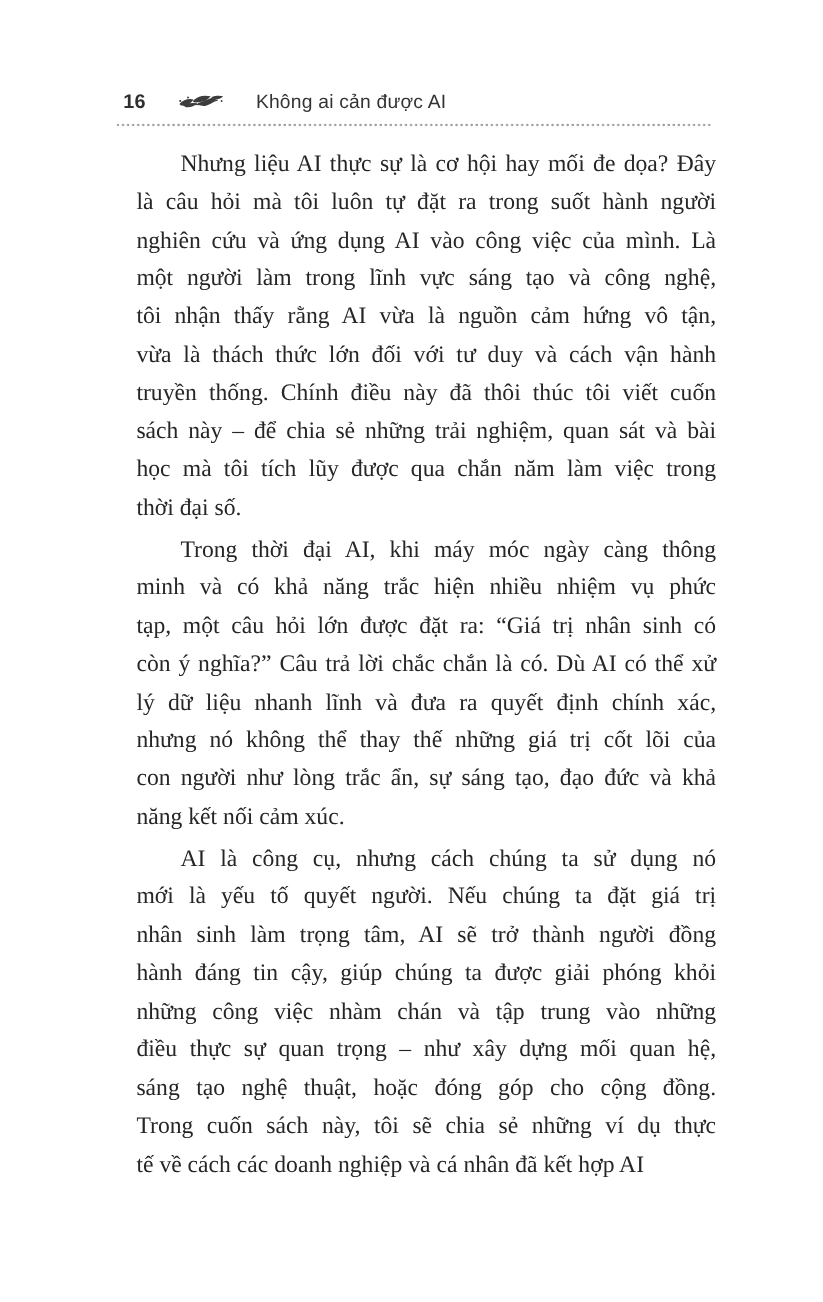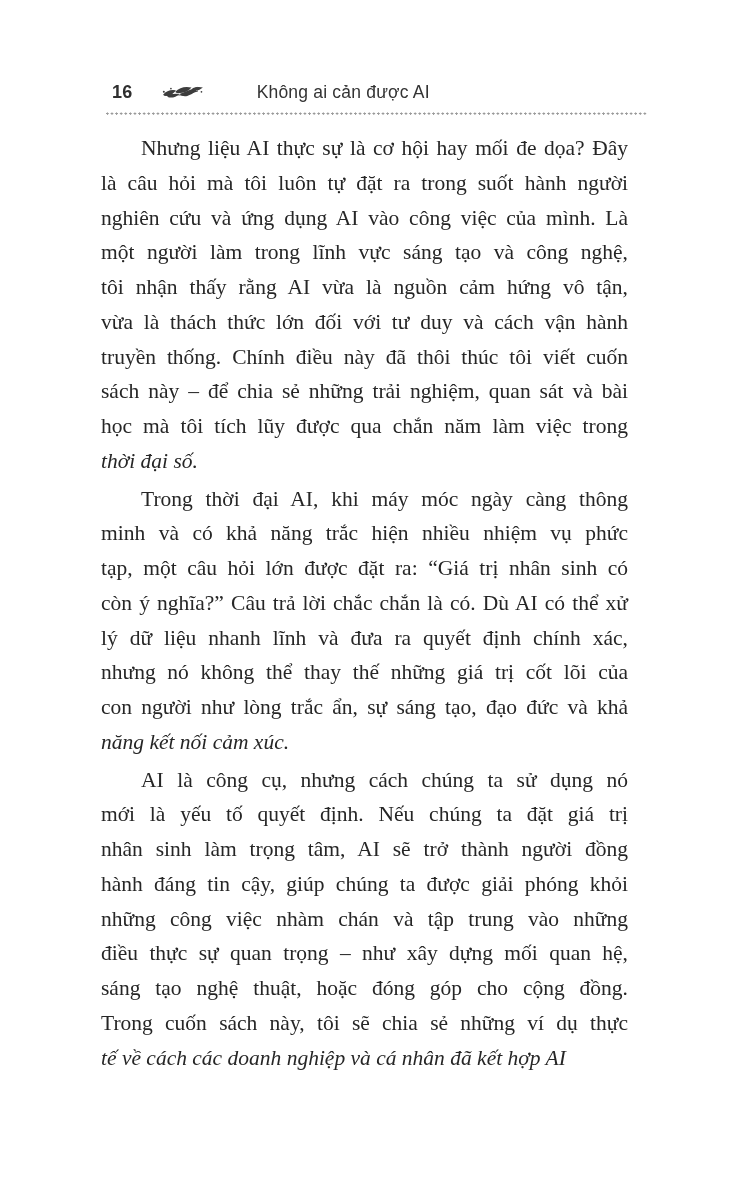--- a/index.html
+++ b/index.html
@@ -36,56 +36,54 @@
     display: inline-flex;
     align-items: center;
     margin: 0 3px;
   }
   .header-title {
     font-size: 17.5px;
     font-weight: 400;
     letter-spacing: 0.2px;
     color: #333333;
     white-space: nowrap;
-    margin-left: 24px;
   }
   .dotted-rule {
     position: absolute;
     top: 112px;
     left: 106px;
     right: 100px;
     height: 4px;
     background-image: radial-gradient(circle at 1.4px 1.6px, #9a9a9a 1px, rgba(0,0,0,0) 1.3px);
     background-size: 4.6px 4px;
     background-repeat: repeat-x;
   }
   .body-text {
     position: absolute;
     top: 131px;
-    left: 101px;
+    left: 124px;
     width: 527px;
     font-family: "Liberation Serif", "DejaVu Serif", serif;
     font-size: 21.5px;
     line-height: 34.75px;
     color: #262626;
   }
   .para {
     margin: 0 0 3px 0;
   }
   .line {
     text-align: justify;
     text-align-last: justify;
     white-space: normal;
   }
   .line.first {
     text-indent: 40px;
   }
   .line.last {
     text-align-last: left;
-    font-style: italic;
   }
 </style>
 </head>
 <body>
 
 <div class="page">
 
   <div class="running-header">
     <span class="page-number">16</span>
     <span class="ornament">
@@ -126,21 +124,21 @@
         <div class="line">minh và có khả năng trắc hiện nhiều nhiệm vụ phức</div>
         <div class="line">tạp, một câu hỏi lớn được đặt ra: “Giá trị nhân sinh có</div>
         <div class="line">còn ý nghĩa?” Câu trả lời chắc chắn là có. Dù AI có thể xử</div>
         <div class="line">lý dữ liệu nhanh lĩnh và đưa ra quyết định chính xác,</div>
         <div class="line">nhưng nó không thể thay thế những giá trị cốt lõi của</div>
         <div class="line">con người như lòng trắc ẩn, sự sáng tạo, đạo đức và khả</div>
         <div class="line last">năng kết nối cảm xúc.</div>
       </div>
       <div class="para">
         <div class="line first">AI là công cụ, nhưng cách chúng ta sử dụng nó</div>
-        <div class="line">mới là yếu tố quyết định. Nếu chúng ta đặt giá trị</div>
+        <div class="line">mới là yếu tố quyết người. Nếu chúng ta đặt giá trị</div>
         <div class="line">nhân sinh làm trọng tâm, AI sẽ trở thành người đồng</div>
         <div class="line">hành đáng tin cậy, giúp chúng ta được giải phóng khỏi</div>
         <div class="line">những công việc nhàm chán và tập trung vào những</div>
         <div class="line">điều thực sự quan trọng – như xây dựng mối quan hệ,</div>
         <div class="line">sáng tạo nghệ thuật, hoặc đóng góp cho cộng đồng.</div>
         <div class="line">Trong cuốn sách này, tôi sẽ chia sẻ những ví dụ thực</div>
         <div class="line last">tế về cách các doanh nghiệp và cá nhân đã kết hợp AI</div>
       </div>
     </div>
 

